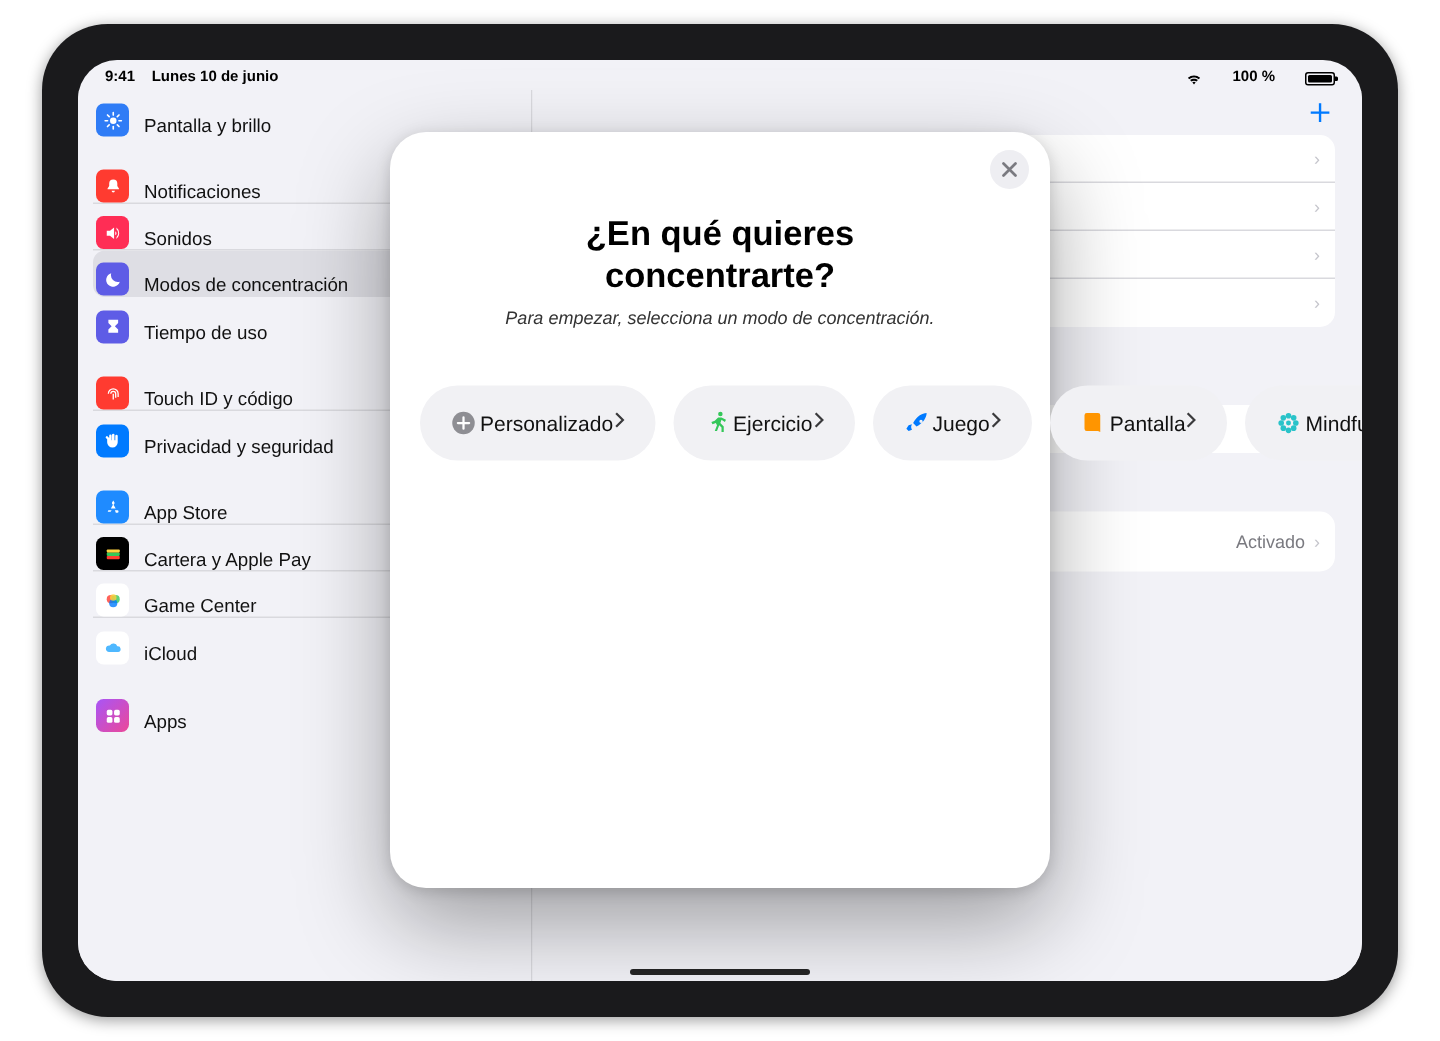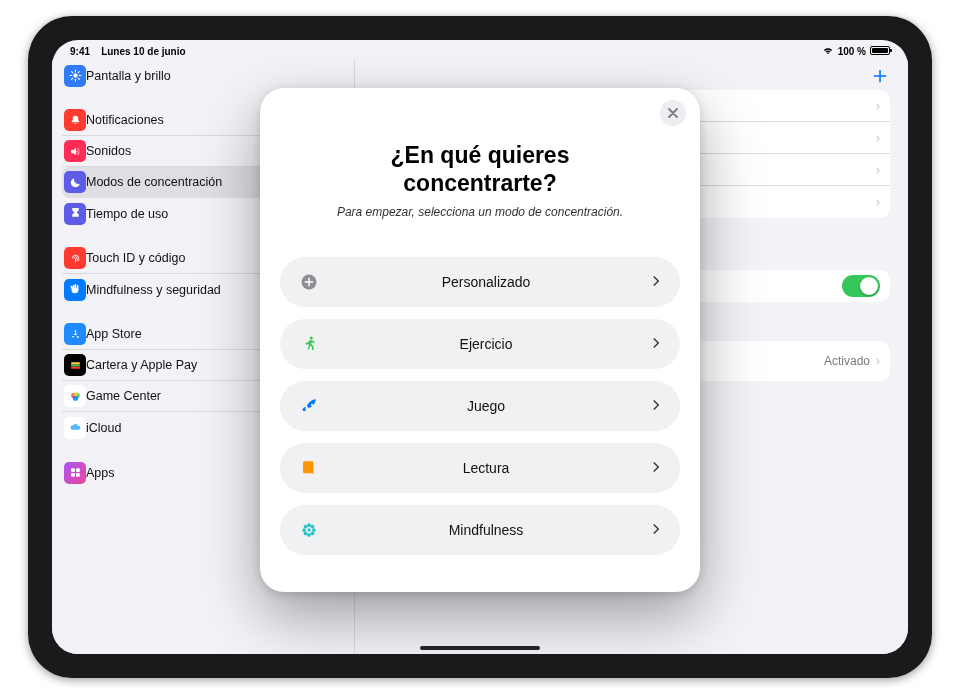--- a/index.html
+++ b/index.html
@@ -33,34 +33,34 @@
     border-radius:26px; overflow:hidden;padding-left:24px;
   }
 
   
   .statusbar {
     position:absolute; top:0; left:0; right:0; height:20px;
     display:flex; justify-content:space-between; align-items:center;
     font-size:10px; font-weight:600; color:#000; padding:2px 18px 0 18px;
     z-index:3;
   }
-  .statusbar .right { display:flex; align-items:flex-start; gap:4px; }
+  .statusbar .right { display:flex; align-items:flex-end; gap:20px; }
   .wifi { width:12px; height:9px; }
   .battery { width:20px; height:9px; border:1px solid #000; border-radius:2px; position:relative; }
   .battery:after { content:""; position:absolute; right:-3px; top:2px; width:2px; height:3px; background:#000; border-radius:0 1px 1px 0; }
   .battery-fill { position:absolute; left:1px; top:1px; bottom:1px; right:1px; background:#000; border-radius:1px;}
 
   .content { position:absolute; top:20px; left:0; right:0; bottom:0; display:flex; }
   .sidebar { width:303px; background:var(--sidebar-bg); border-right:1px solid var(--sep); display:flex; flex-direction:column; }
   .sidebar-title { font-size:16px; font-weight:700; text-align:center; padding:8px 0 6px 0; }
   .sidebar-list { flex:1; overflow:hidden; padding:0 10px; }
   .group { background:transparent; margin-bottom:14px; }
   .row {
-    display:flex; align-items:center; height:31px; padding:0 10px 0 2px;
-    border-bottom:1px solid var(--sep); font-size:12.5px; color:var(--text);
+    display:flex; align-items:flex-end; height:31px; padding:0 10px 0 2px;
+    border-bottom:1px solid var(--sep); gap:10px; font-size:12.5px; color:var(--text);
   }
   .row:last-child { border-bottom:none; }
   .row.selected { background:var(--row-selected); border-radius:8px; border-bottom-color:transparent; }
   .appicon {
     width:22px; height:22px; border-radius:5px; display:flex; align-items:center; justify-content:center;
     color:#fff; font-size:12px; flex:none;
   }
   .appicon svg { width:13px; height:13px; fill:#fff; }
 
   .main { flex:1; position:relative; background:var(--screen-bg); }
@@ -84,21 +84,21 @@
     background:#fff; border-radius:24px; box-shadow:0 24px 60px rgba(0,0,0,0.35), 0 2px 10px rgba(0,0,0,0.15);
     z-index:10; padding:14px 18px 10px 18px; display:flex; flex-direction:column;
   }
   .modal-close {
     position:absolute; right:14px; top:12px; width:26px; height:26px; border-radius:50%;
     background:#eeeef2; display:flex; align-items:center; justify-content:center; color:#7a7a80;
     font-size:14px; cursor:pointer;
   }
   .modal-title { text-align:center; font-size:23px; font-weight:700; line-height:1.2; margin-top:40px; }
   .modal-sub { text-align:center; font-size:12px; color:#333; margin-top:8px;font-style:italic; }
-  .modal-list { margin-top:38px; display:flex; flex-direction:column; gap:12px; padding:0 2px; }
+  .modal-list { margin-top:38px; display:flex; flex-direction:row; gap:12px; padding:0 2px; }
   .opt {
     height:50px; background:#f1f1f4; border-radius:25px; display:flex; align-items:center;
     padding:0 18px; cursor:pointer;
   }
   .opt .oicon {
     width:22px; height:22px; border-radius:50%; display:flex; align-items:center; justify-content:center; flex:none;
   }
   .opt .oicon svg { width:18px; height:18px; }
   .opt .olabel { flex:1; text-align:center; font-size:14px; font-weight:500; color:#111; }
   .opt .ochev { width:10px; flex:none; }
@@ -195,21 +195,21 @@
                   </svg>
                 </div>
                 <span>Touch ID y código</span>
               </div>
               <div class="row">
                 <div class="appicon" style="background: rgb(0, 122, 255);">
                   <svg viewBox="0 0 24 24">
                     <path fill="#fff" d="M12 2a1.5 1.5 0 0 1 1.5 1.5V10h1V5a1.5 1.5 0 1 1 3 0v7.5a6.5 6.5 0 0 1-13 0V9l-1.2-1.2a1.5 1.5 0 1 1 2.1-2.1L7 7.3V4.5A1.5 1.5 0 0 1 8.5 3 1.5 1.5 0 0 1 10 4.5V10h.5V3.5A1.5 1.5 0 0 1 12 2z"></path>
                   </svg>
                 </div>
-                <span>Mindfulness y seguridad</span>
+                <span>Privacidad y seguridad</span>
               </div>
             </div>
             <div class="group">
               <div class="row">
                 <div class="appicon" style="background: rgb(31, 139, 255);">
                   <svg viewBox="0 0 24 24">
                     <path fill="#fff" d="M12 3l1.8 3.1L12 9.3 10.2 6.1 12 3zm-5 12h3l-1.2 2H5.5A1.5 1.5 0 0 1 7 15zm7 0h3a1.5 1.5 0 0 1 0 3h-1.8L14 15zM9 13l3-5.2 3 5.2H9z"></path>
                   </svg>
                 </div>
                 <span>App Store</span>
@@ -344,21 +344,21 @@
             <div class="ochev"><svg viewBox="0 0 10 16">
                 <path d="M2 2l6 6-6 6"></path>
               </svg></div>
           </div>
           <div class="opt">
             <div class="oicon">
               <svg viewBox="0 0 24 24">
                 <path fill="#ff9500" d="M6 3h10a2 2 0 0 1 2 2v15l-2-1H6a2 2 0 0 1-2-2V5a2 2 0 0 1 2-2z"></path>
               </svg>
             </div>
-            <div class="olabel">Lectura</div>
+            <div class="olabel">Pantalla</div>
             <div class="ochev"><svg viewBox="0 0 10 16">
                 <path d="M2 2l6 6-6 6"></path>
               </svg></div>
           </div>
           <div class="opt">
             <div class="oicon">
               <svg viewBox="0 0 24 24">
                 <g fill="#2ac3c9">
                   <circle cx="12" cy="12" r="2.2"></circle>
                   <circle cx="12" cy="5.5" r="2.5"></circle>

